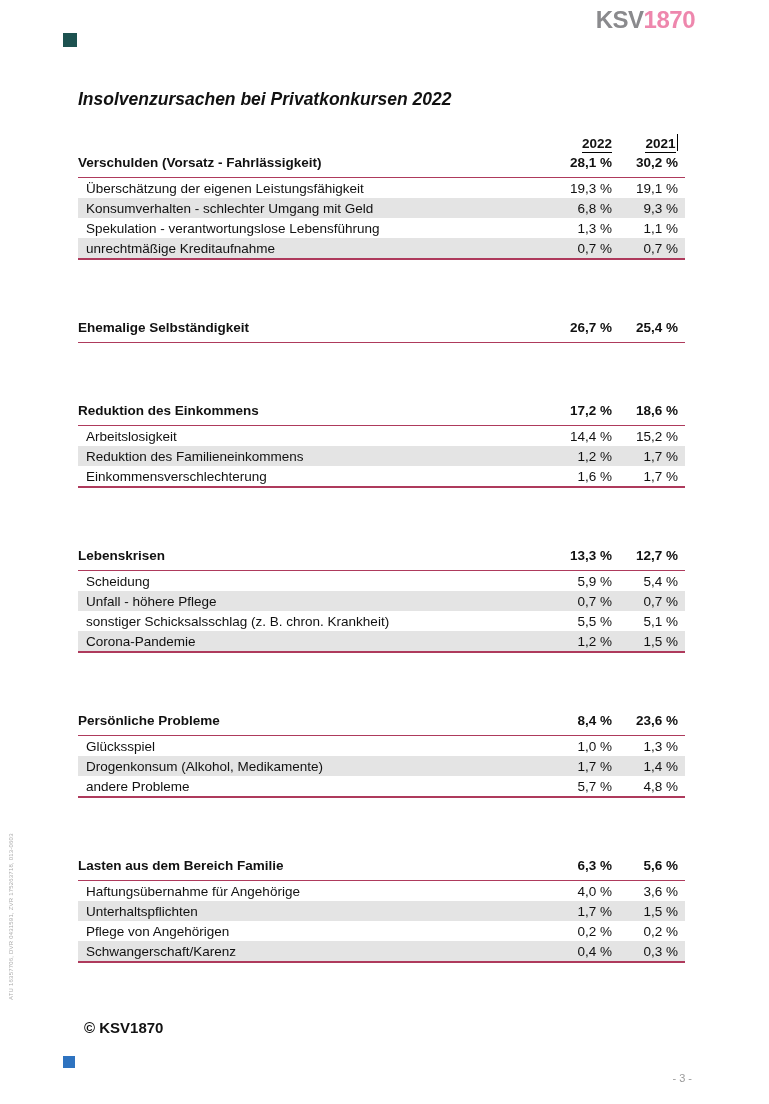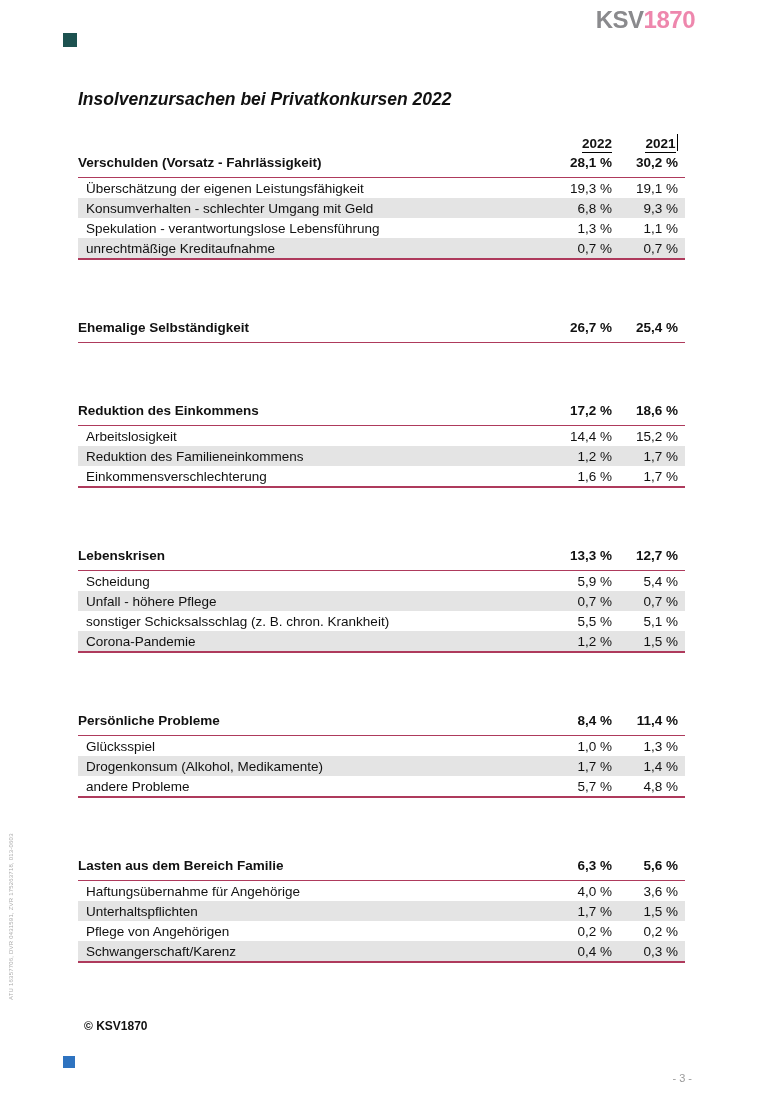--- a/index.html
+++ b/index.html
@@ -31,21 +31,21 @@
   .v2{width:66px;text-align:right;white-space:nowrap;}
   .year-u{font-weight:700;border-bottom:1.8px solid #000;padding-bottom:1px;}
   .cursor{display:inline-block;width:1.5px;height:17px;background:#000;margin-left:1px;vertical-align:text-bottom;}
   .section{margin-bottom:56px;}
   .sec-header{display:flex;align-items:center;height:22px;margin-bottom:4px;padding-right:7px;font-size:13.5px;}
   .bold{font-weight:700;}
   .rows{border-top:1.5px solid var(--accent);border-bottom:2px solid var(--accent);}
   .no-rows .rows{border-bottom:none;}
   .row{display:flex;align-items:center;height:20px;padding-left:8px;padding-right:7px;font-size:13.5px;justify-content:space-between;}
   .row:nth-child(even){background:var(--alt-bg);}
-  .copyright{font-size:12px;font-weight:700;margin:3px 0 0 6px;}
+  .copyright{font-size:15px;font-weight:700;margin:3px 0 0 6px;}
   .page-number{position:absolute;top:1072px;right:77px;font-size:11px;color:var(--muted);}
   .side-note{
     position:absolute;left:8px;top:1000px;transform:rotate(-90deg);transform-origin:0 0;
     font-size:6px;color:#ababab;letter-spacing:0.2px;white-space:nowrap;
   }
 </style>
 </head>
 <body>
 
 <div class="marker teal"></div>
@@ -149,21 +149,21 @@
             <div class="label">Corona-Pandemie</div>
             <div class="v1">1,2 %</div>
             <div class="v2">1,5 %</div>
           </div>
         </div>
       </section>
       <section class="section">
         <div class="sec-header">
           <div class="label bold">Persönliche Probleme</div>
           <div class="v1 bold">8,4 %</div>
-          <div class="v2 bold">11,4 %</div>
+          <div class="v2 bold">23,6 %</div>
         </div>
         <div class="rows">
           <div class="row">
             <div class="label">Glücksspiel</div>
             <div class="v1">1,0 %</div>
             <div class="v2">1,3 %</div>
           </div>
           <div class="row">
             <div class="label">Drogenkonsum (Alkohol, Medikamente)</div>
             <div class="v1">1,7 %</div>

